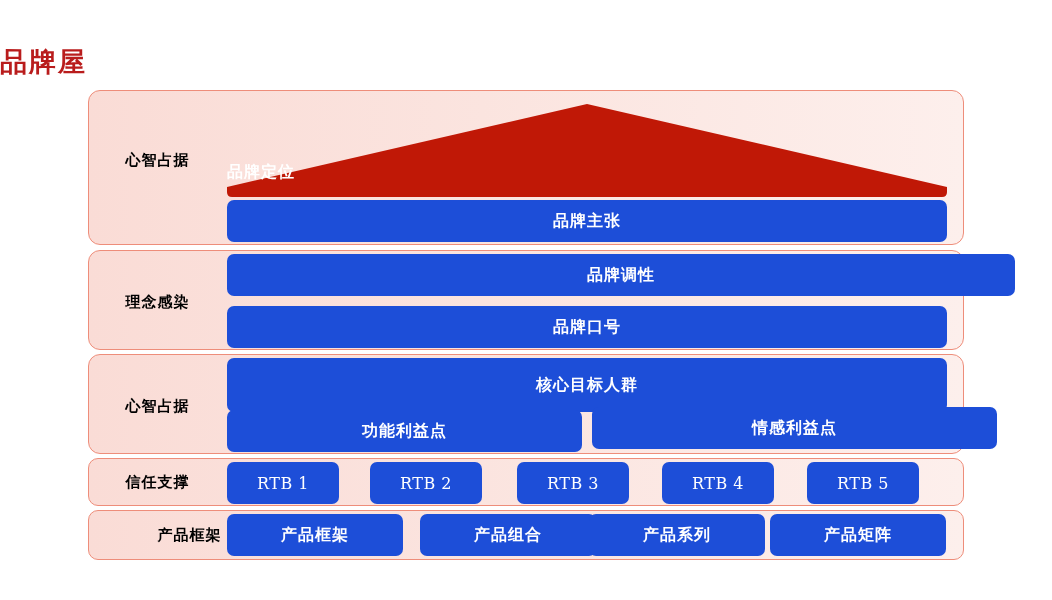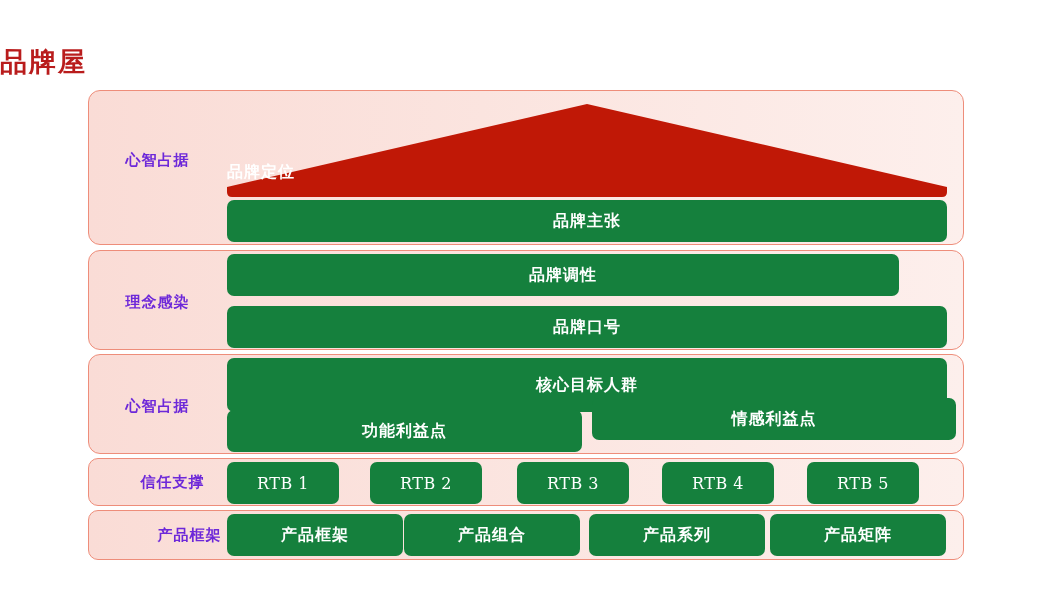--- a/index.html
+++ b/index.html
@@ -49,41 +49,41 @@
   #panel-4 { top: 368px; height: 48px;  border-radius: 10px; }
   #panel-5 { top: 420px; height: 50px;  border-radius: 10px; }
 
   .row-label {
     position: absolute;
     left: 0;
     width: 139px;
     text-align: center;
     font-size: 15px;
     font-weight: bold;
-    color: #6d28d9;
+    color: #000000;
     font-family: "DejaVu Sans", "Liberation Sans", sans-serif;
     letter-spacing: 1px;
   }
   #label-1 { top: 61px;  }
   #label-2 { top: 203px; }
   #label-3 { top: 307px; }
-  #label-4 { top: 383px; margin-left: 15px; }
+  #label-4 { top: 383px; }
   #label-5 { top: 436px; margin-left: 32px; }
 
   
   .content {
     position: absolute;
     left: 139px;
     top: 0;
     width: 737px;
     height: 470px;
   }
   .bar {
     position: absolute;
-    background: #15803d;
+    background: #1d4ed8;
     border-radius: 7px;
     color: #ffffff;
     font-size: 16px;
     font-weight: bold;
     display: flex;
     align-items: center;
     justify-content: center;
     font-family: "DejaVu Sans", "Liberation Sans", sans-serif;
     letter-spacing: 1px;
     box-sizing: border-box;
@@ -111,25 +111,25 @@
     width: 720px;
     text-align: left;
     color: #ffffff;
     font-size: 16px;
     font-weight: bold;
     font-family: "DejaVu Sans", "Liberation Sans", sans-serif;
     letter-spacing: 1px;
   }
 
   #bar-claim   { left: 0px; top: 110px; width: 720px; height: 42px; }
-  #bar-tone    { left: 0px; top: 164px; width: 672px; height: 42px; }
+  #bar-tone    { left: 0px; top: 164px; width: 788px; height: 42px; }
   #bar-slogan  { left: 0px; top: 216px; width: 720px; height: 42px; text-align: right; }
   #bar-audience{ left: 0px; top: 268px; width: 720px; height: 54px; }
   #bar-benefit-functional { left: 0px;   top: 320px; width: 355px; height: 42px; }
-  #bar-benefit-emotional  { left: 365px; top: 308px; width: 364px; height: 42px; }
+  #bar-benefit-emotional  { left: 365px; top: 317px; width: 405px; height: 42px; }
 
   .rtb-row, .product-row {
     position: absolute;
     left: 0;
     width: 720px;
     height: 42px;
   }
   .rtb-row { top: 372px; }
   .product-row { top: 424px; }
   .rtb-cell {
@@ -183,19 +183,19 @@
     <div class="rtb-row">
       <div class="bar serif rtb-cell" style="left:0px">RTB 1</div>
       <div class="bar serif rtb-cell" style="left:143px">RTB 2</div>
       <div class="bar serif rtb-cell" style="left:290px">RTB 3</div>
       <div class="bar serif rtb-cell" style="left:435px">RTB 4</div>
       <div class="bar serif rtb-cell" style="left:580px">RTB 5</div>
     </div>
 
     <div class="product-row">
       <div class="bar prod-cell" style="left:0px">产品框架</div>
-      <div class="bar prod-cell" style="left:177px">产品组合</div>
+      <div class="bar prod-cell" style="left:193px">产品组合</div>
       <div class="bar prod-cell" style="left:362px">产品系列</div>
       <div class="bar prod-cell" style="left:543px">产品矩阵</div>
     </div>
 
   </div>
 </div>
 
 </body></html>

